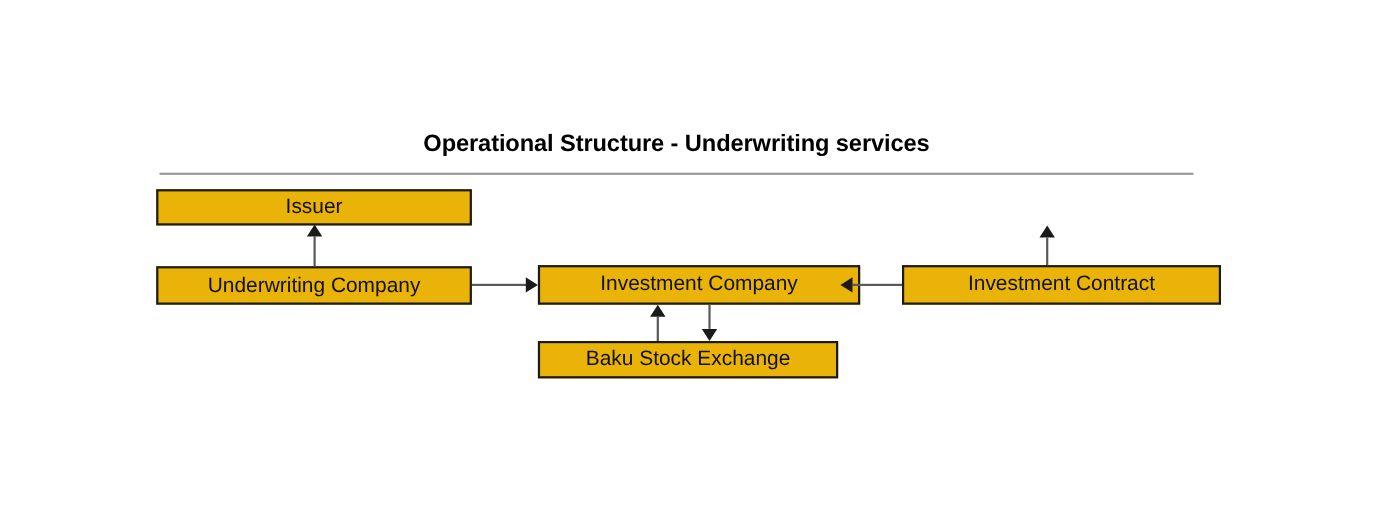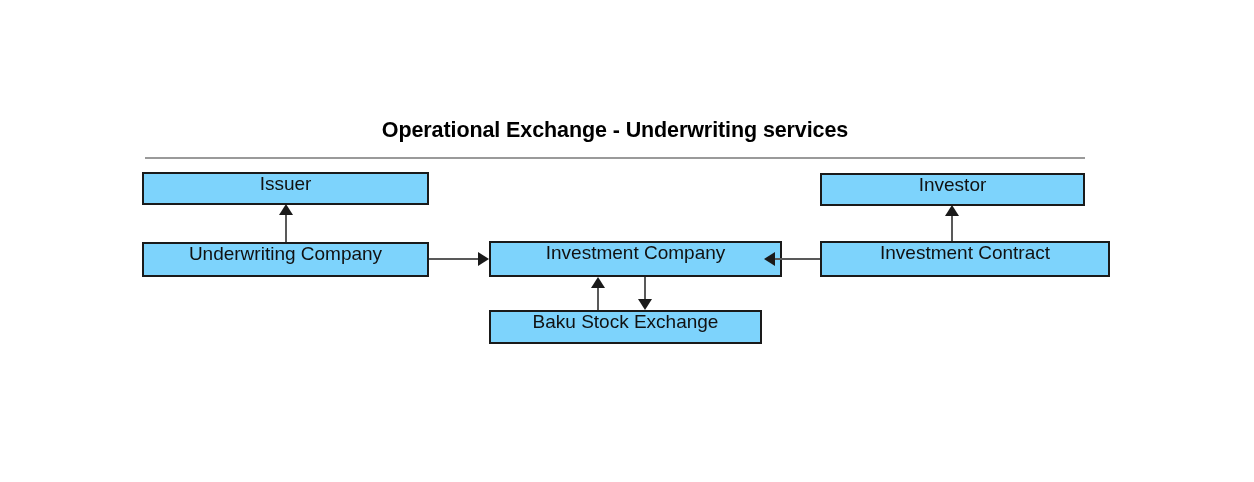--- a/index.html
+++ b/index.html
@@ -37,24 +37,24 @@
     left: 145px;
     top: 157px;
     width: 940px;
     height: 2px;
     background: #9a9a9a;
   }
   
   .node-box {
     position: absolute;
     box-sizing: border-box;
-    background: #7dd3fc;
+    background: #eab308;
     border: 2px solid #1a1a1a;
     display: flex;
-    align-items: flex-start;
+    align-items: center;
     justify-content: center;
     font-size: 19px;
     font-weight: normal;
     color: #111111;
     line-height: 1;
     white-space: nowrap;
   }
   .node-label {
     display: block;
     padding-bottom: 1px;
@@ -104,21 +104,21 @@
     border-top: 7px solid transparent;
     border-bottom: 7px solid transparent;
     border-right: 11px solid #1a1a1a;
   }
 </style>
 </head>
 <body>
 
 <div id="diagram-canvas">
 
-  <div id="diagram-title">Operational Exchange - Underwriting services</div>
+  <div id="diagram-title">Operational Structure - Underwriting services</div>
   <div id="title-rule"></div>
 
   <div class="node-box" id="box-issuer">
     <span class="node-label">Issuer</span>
   </div>
 
   <div class="node-box" id="box-underwriting">
     <span class="node-label">Underwriting Company</span>
   </div>
 
@@ -143,23 +143,20 @@
   <div class="connector">
     <div class="conn-line-v" style="left:597px; top:288px; height:22px;"></div>
     <div class="arrowhead arrow-up" style="left:591px; top:277px;"></div>
   </div>
 
   <div class="connector">
     <div class="conn-line-v" style="left:644px; top:277px; height:22px;"></div>
     <div class="arrowhead arrow-down" style="left:638px; top:299px;"></div>
   </div>
 
-  <div class="node-box" id="box-investor">
-    <span class="node-label">Investor</span>
-  </div>
 
   <div class="node-box" id="box-investment-contract">
     <span class="node-label">Investment Contract</span>
   </div>
 
   <div class="connector">
     <div class="conn-line-v" style="left:951px; top:216px; height:25px;"></div>
     <div class="arrowhead arrow-up" style="left:945px; top:205px;"></div>
   </div>
 

